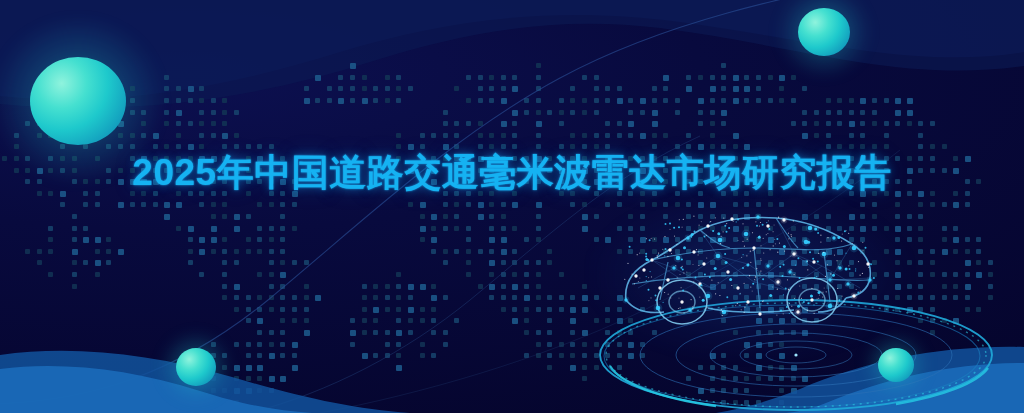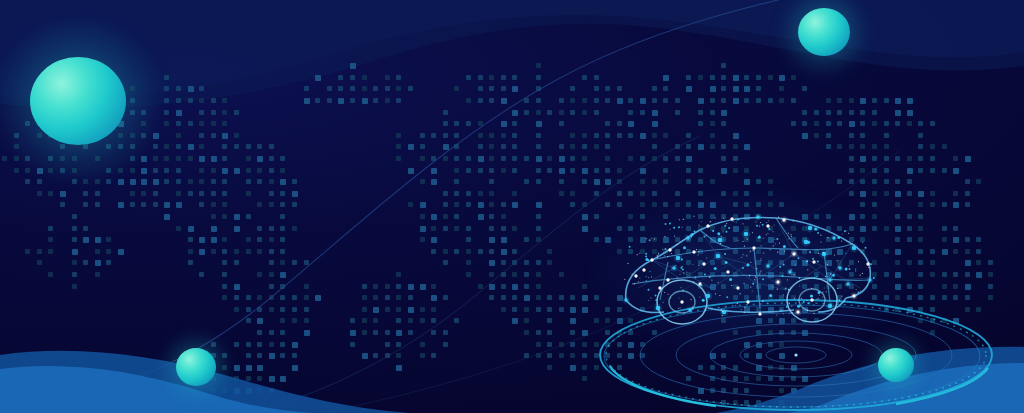--- a/index.html
+++ b/index.html
@@ -1661,14 +1661,17 @@
   </div>
   <div class="orb" id="orb-bottom-left">
     <div class="glow"></div>
     <div class="core"></div>
   </div>
   <div class="orb" id="orb-radar">
     <div class="glow"></div>
     <div class="core"></div>
   </div>
 
+  <div id="title-wrap">
+    <h1 id="title">2025年中国道路交通毫米波雷达市场研究报告</h1>
+  </div>
 
 </div>
 
 </body></html>

